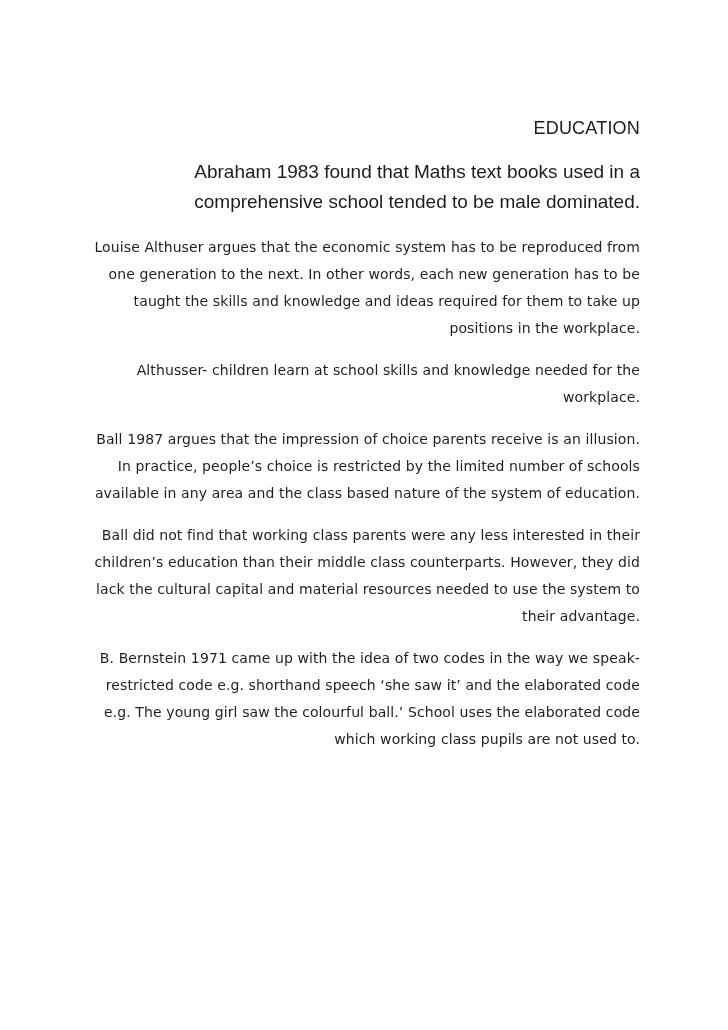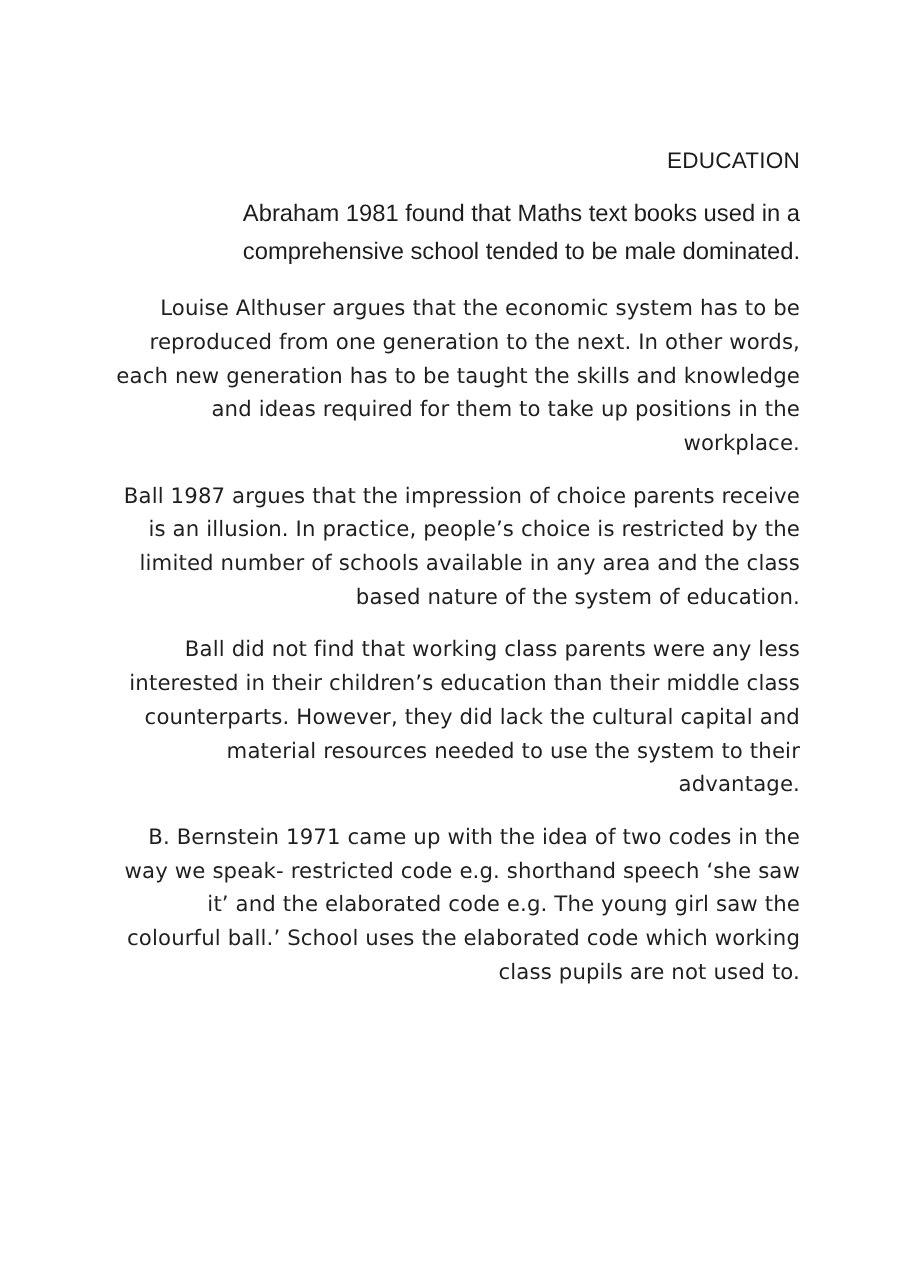--- a/index.html
+++ b/index.html
@@ -33,40 +33,41 @@
     font-size: 19px;
     font-weight: 400;
     line-height: 30px;
     color: #1c1c1c;
     margin-bottom: 17px;
     max-width: 560px;
   }
 
   .doc-paragraph {
     font-family: "DejaVu Sans", sans-serif;
-    font-size: 17px;
+    font-size: 14px;
     font-weight: 400;
     line-height: 27px;
     letter-spacing: 0.1px;
     color: #1f1f1f;
     margin-bottom: 15px;
     max-width: 558px;
   }
 </style>
 </head>
 <body>
 
 <div class="doc-page">
 
   <div class="doc-heading">EDUCATION</div>
 
-  <p class="doc-lede">Abraham 1981 found that Maths text books used in a comprehensive school tended to be male dominated.</p>
+  <p class="doc-lede">Abraham 1983 found that Maths text books used in a comprehensive school tended to be male dominated.</p>
 
   <p class="doc-paragraph">Louise Althuser argues that the economic system has to be reproduced from one generation to the next. In other words, each new generation has to be taught the skills and knowledge and ideas required for them to take up positions in the workplace.</p>
 
+  <p class="doc-paragraph">Althusser- children learn at school skills and knowledge needed for the workplace.</p>
 
   <p class="doc-paragraph">Ball 1987 argues that the impression of choice parents receive is an illusion. In practice, people’s choice is restricted by the limited number of schools available in any area and the class based nature of the system of education.</p>
 
 
   <p class="doc-paragraph">Ball did not find that working class parents were any less interested in their children’s education than their middle class counterparts. However, they did lack the cultural capital and material resources needed to use the system to their advantage.</p>
 
   <p class="doc-paragraph">B. Bernstein 1971 came up with the idea of two codes in the way we speak- restricted code e.g. shorthand speech ‘she saw it’ and the elaborated code e.g. The young girl saw the colourful ball.’ School uses the elaborated code which working class pupils are not used to.</p>
 
 </div>
 

